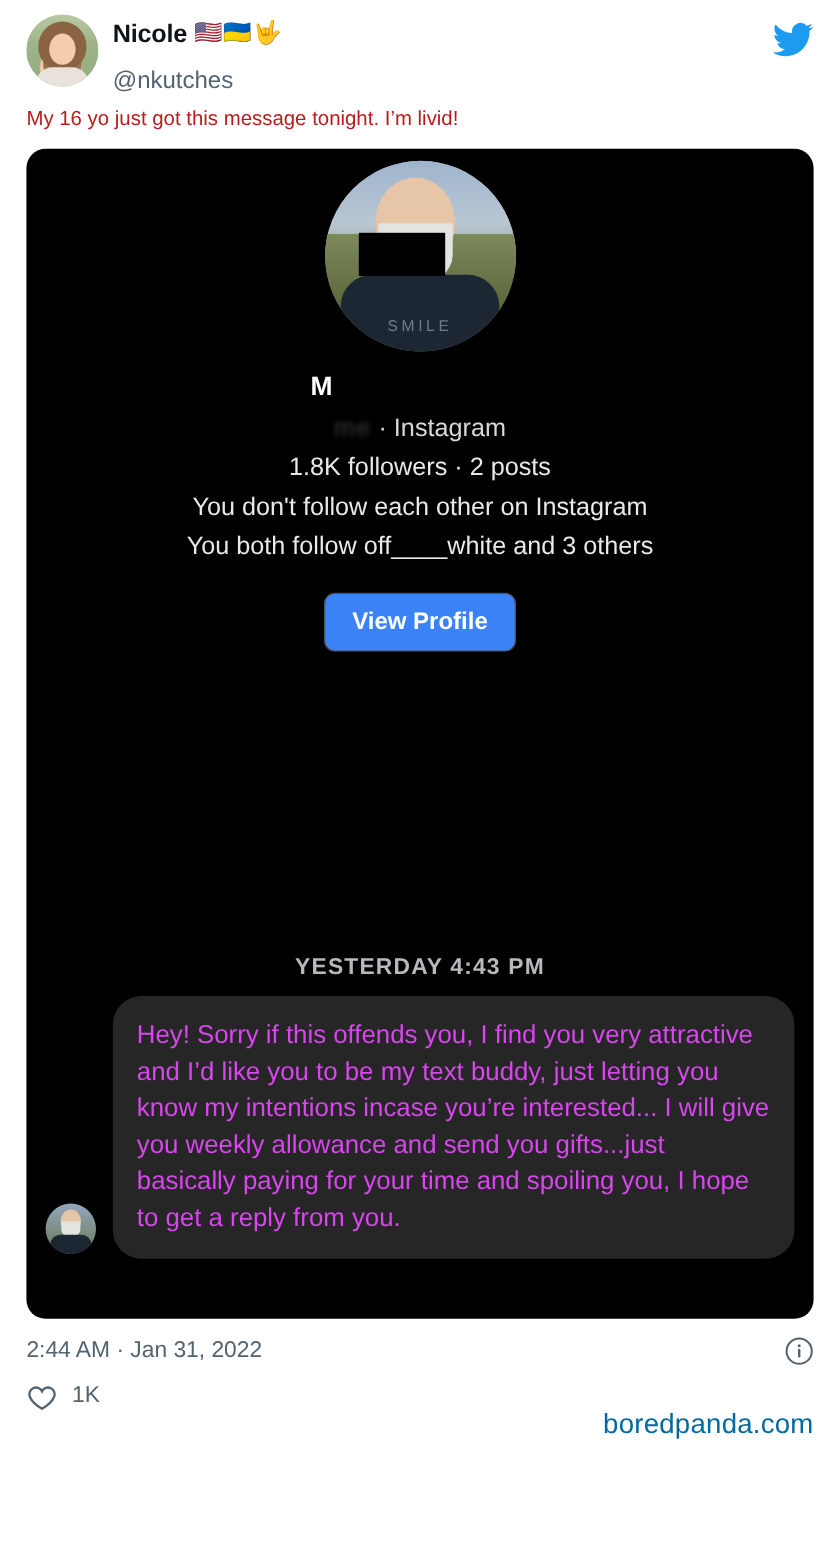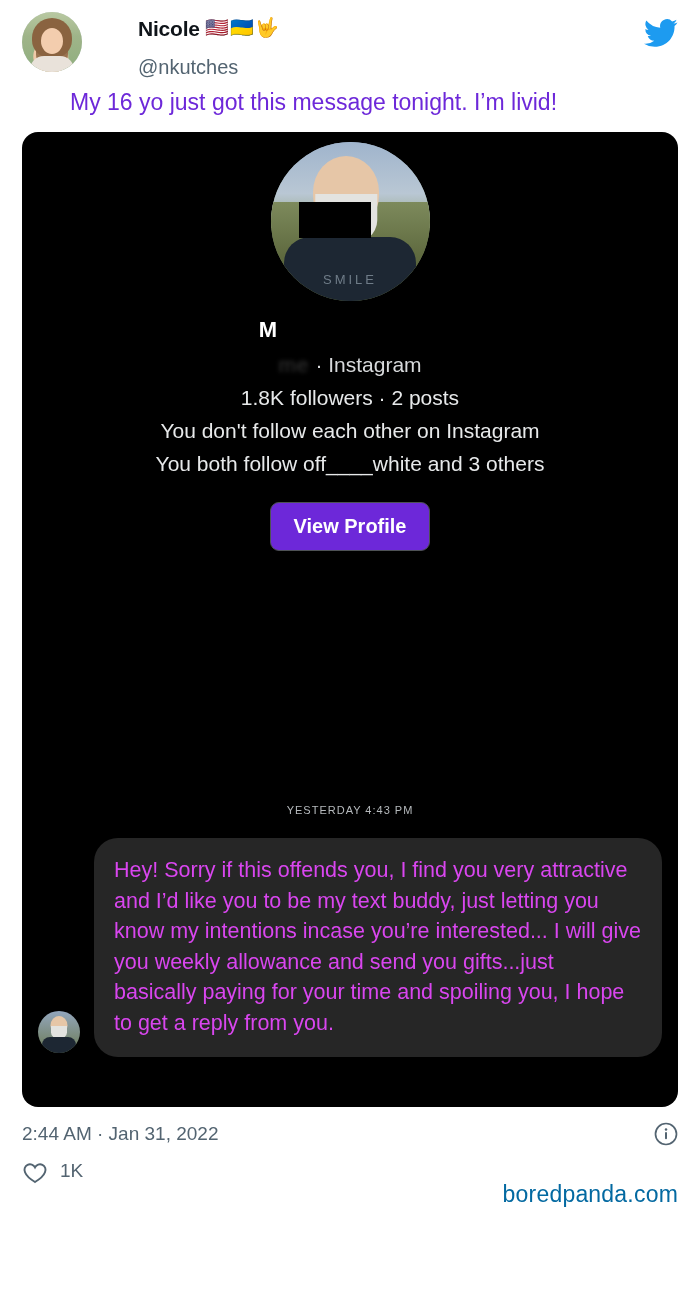--- a/index.html
+++ b/index.html
@@ -22,21 +22,20 @@
     box-sizing: border-box;
     padding: 0 22px;
     background: #fff;
   }
 
   
   .tweet-header {
     display: flex;
     align-items: flex-start;
     padding-top: 12px;
-    gap: 44px;
   }
   .avatar {
     width: 60px;
     height: 60px;
     border-radius: 50%;
     flex: 0 0 60px;
     overflow: hidden;
     position: relative;
     background: #cfd9de;
   }
@@ -112,24 +111,23 @@
   }
 
   
   .replying {
     margin-top: 14px;
     font-size: 19px;
     color: #1d9bf0;
   }
   .tweet-text {
     margin-top: 9px;
-    font-size: 23px;
+    font-size: 17px;
     line-height: 1.3;
-    color: #6d28d9;
-    margin-left: 48px;
+    color: #b91c1c;
   }
 
   
   .media {
     margin-top: 14px;
     width: 656px;
     height: 975px;
     border-radius: 16px;
     background: #000;
     position: relative;
@@ -236,38 +234,38 @@
     color: #e7e9ea;
   }
   .ig-line {
     margin-top: 9px;
     font-size: 21px;
     color: #e7e9ea;
   }
   .view-profile {
     margin: 26px auto 0;
     display: block;
-    background: #6d28d9;
+    background: #3b82f6;
     border: 1px solid #4e5255;
     border-radius: 9px;
     color: #fff;
     font-size: 20px;
     font-weight: bold;
     padding: 12px 22px;
     font-family: "Liberation Sans", sans-serif;
     cursor: pointer;
   }
 
   .ts {
     position: absolute;
     left: 0; right: 0;
     top: 672px;
     text-align: center;
-    font-size: 11px;
-    font-weight: normal;
+    font-size: 19px;
+    font-weight: bold;
     letter-spacing: 1px;
     color: #b6babd;
   }
 
   .msg-row {
     position: absolute;
     left: 16px;
     right: 16px;
     top: 706px;
     display: flex;

